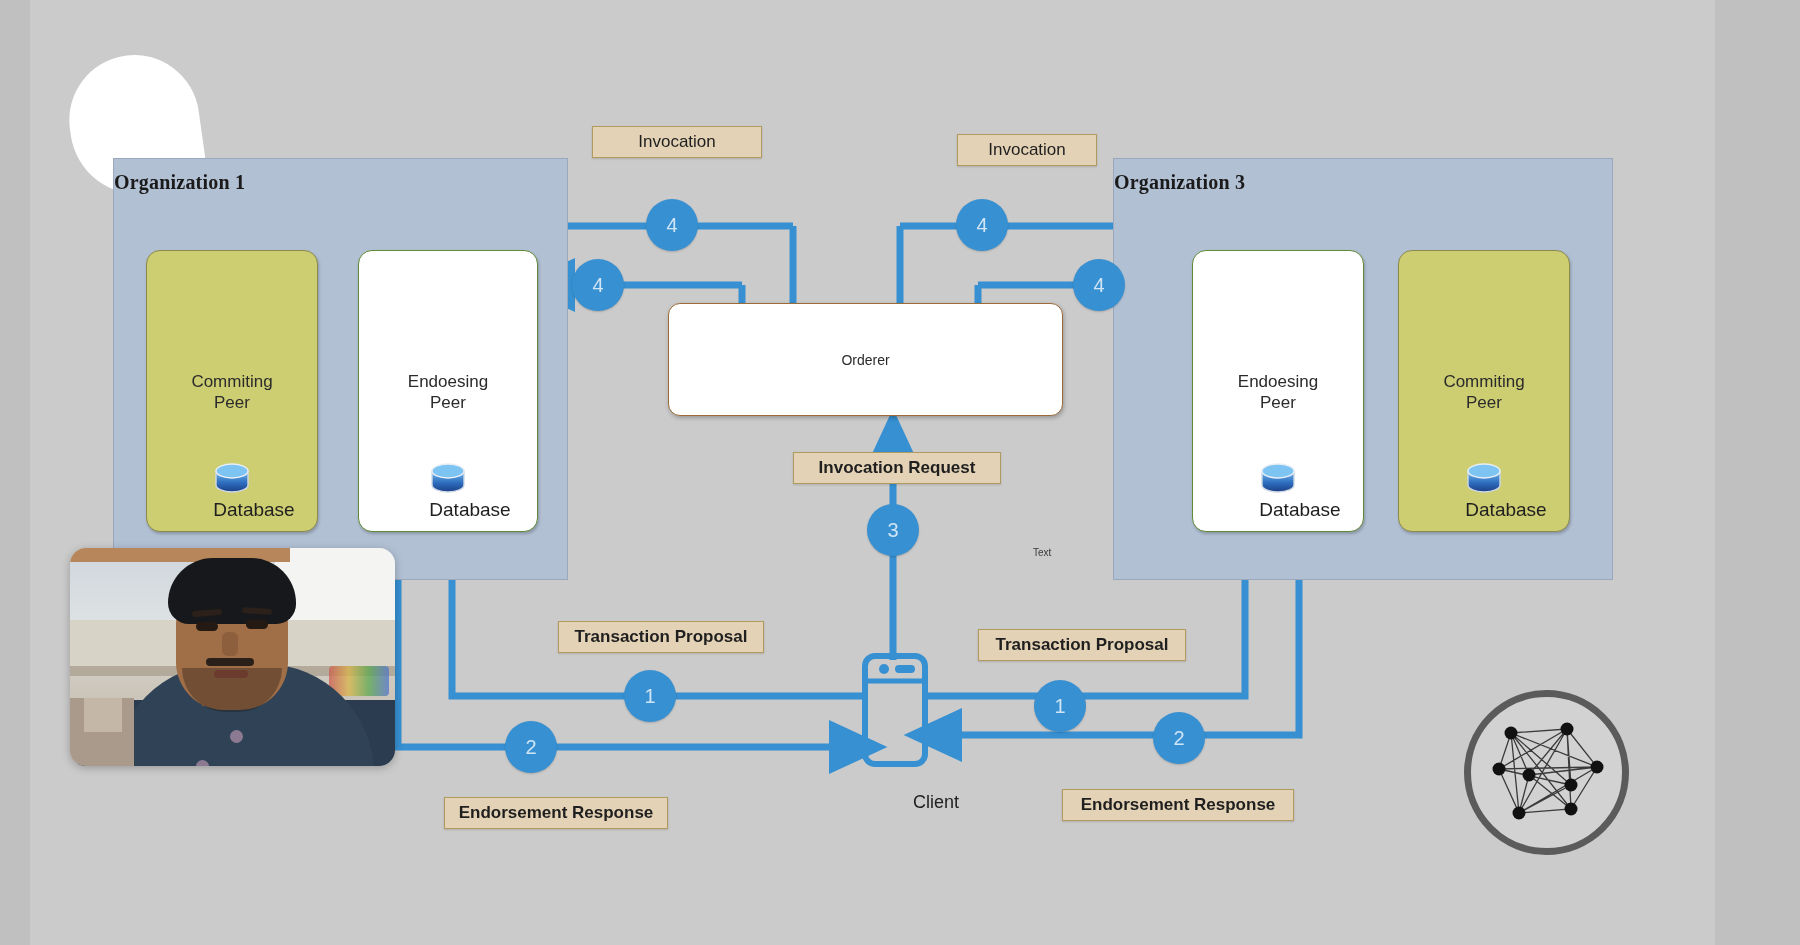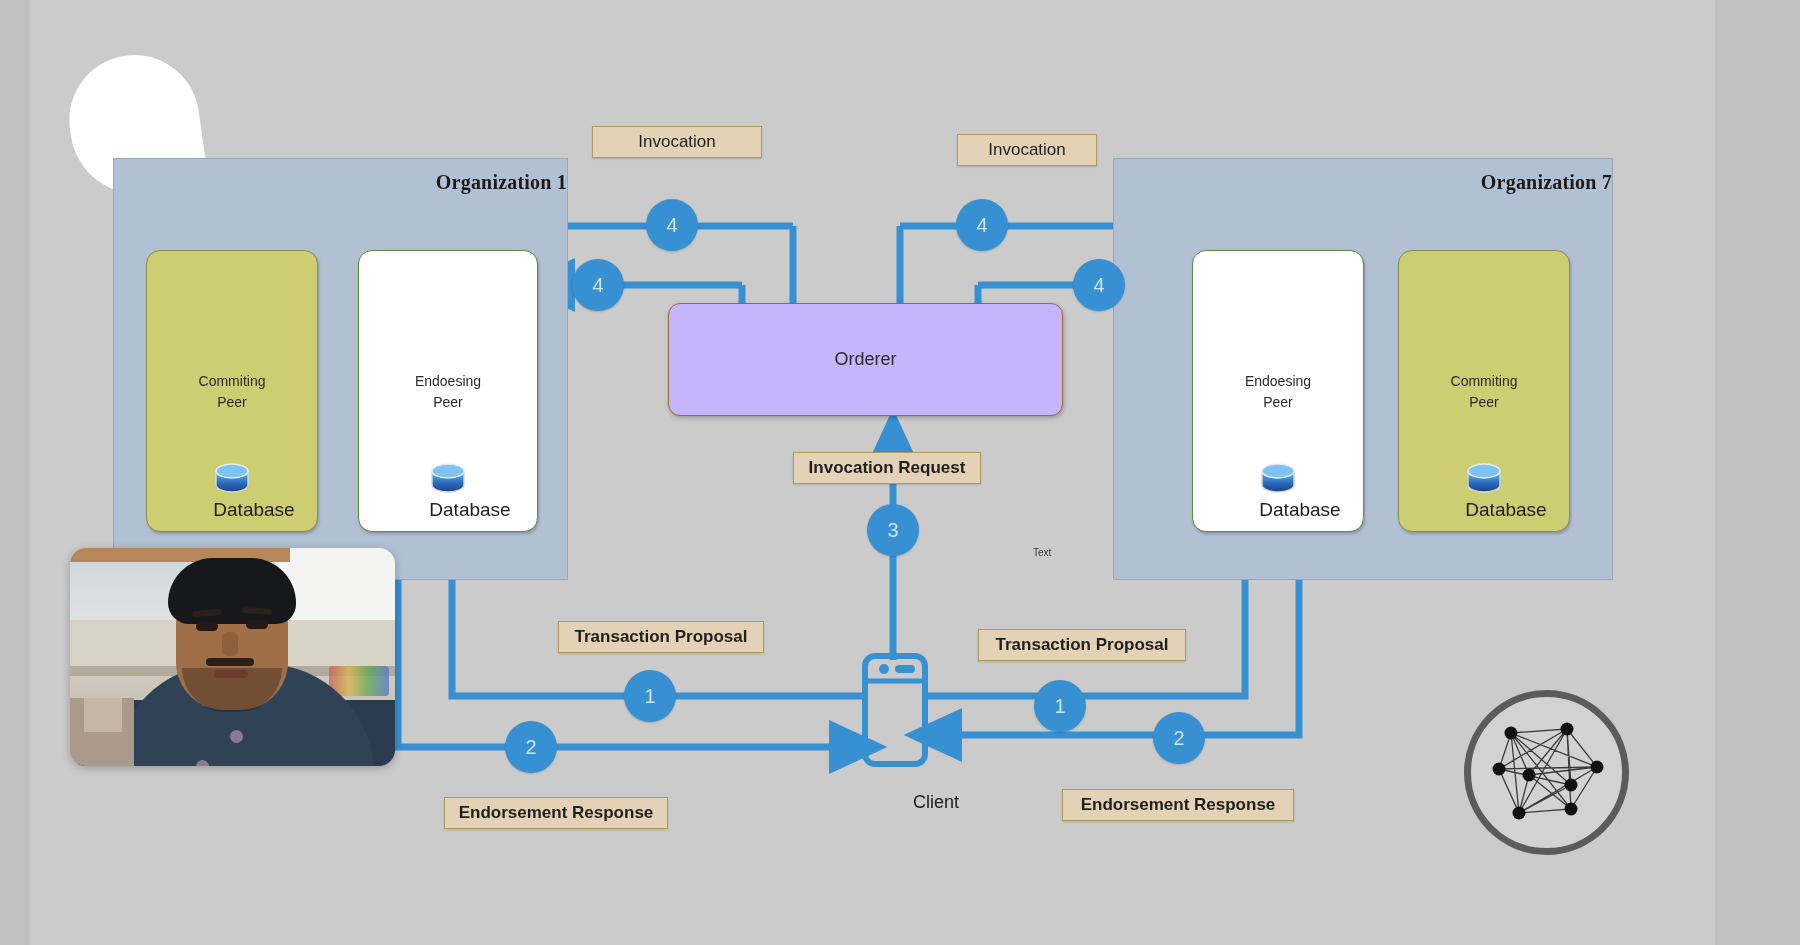--- a/index.html
+++ b/index.html
@@ -27,57 +27,57 @@
 
   
   .org{
     position:absolute;
     background:#b2c0d4;
     border:1px solid #9aa8bd;
     box-sizing:border-box;
   }
   .org-title{
     position:absolute;top:12px;left:0;width:100%;
-    text-align:right;
+    text-align:left;
     font-family:"Liberation Serif", serif;
     font-weight:bold;font-size:20px;color:#1b1b1b;
     letter-spacing:.2px;
   }
 
   
   .peer{
     position:absolute;
     border:1px solid #7a7f55;
     border-radius:14px;
     box-sizing:border-box;
     box-shadow:1px 2px 3px rgba(0,0,0,.22);
   }
   .peer.commit{background:#cdce72;border-color:#8a8a4e;}
   .peer.endorse{background:#ffffff;border-color:#5f8a36;}
   .peer-label{
     position:absolute;left:0;width:100%;top:120px;
-    text-align:center;font-size:14px;color:#2b2b2b;line-height:21px;
+    text-align:center;font-size:17px;color:#2b2b2b;line-height:21px;
   }
   .db-wrap{
     position:absolute;left:0;width:100%;bottom:10px;text-align:center;
   }
   .db-cyl{
     display:block;margin:0 auto 4px auto;
   }
   .db-label{font-size:19px;color:#1f1f1f;margin-left:44px;}
 
   
   .orderer{
     position:absolute;
-    background:#c4b5fd;
+    background:#ffffff;
     border:1px solid #9a6a38;
     border-radius:12px;
     box-shadow:1px 2px 4px rgba(0,0,0,.25);
     display:flex;align-items:center;justify-content:center;
-    font-size:18px;color:#2b2b2b;
+    font-size:14px;color:#2b2b2b;
     box-sizing:border-box;
   }
 
   
   .tag{
     position:absolute;
     background:#e3d2b5;
     border:1px solid #b09a5e;
     box-sizing:border-box;
     display:flex;align-items:center;justify-content:center;
@@ -231,21 +231,21 @@
     <div class="db-wrap">
       <svg class="db-cyl" width="36" height="32" viewBox="0 0 36 32">
         <path d="M2 8 v14 a16 7 0 0 0 32 0 V8 Z" fill="url(#dbg1)" stroke="#cfd8e6" stroke-width="1.4"></path>
         <ellipse cx="18" cy="8" rx="16" ry="7" fill="#7ec4f2" stroke="#e8eef6" stroke-width="1.4"></ellipse>
       </svg>
       <span class="db-label">Database</span>
     </div>
   </div>
 
   <div class="org" style="left:1113px;top:158px;width:500px;height:422px;">
-    <div class="org-title">Organization 7</div>
+    <div class="org-title">Organization 3</div>
   </div>
 
   <div class="peer endorse" style="left:1192px;top:250px;width:172px;height:282px;">
     <div class="peer-label">
       <span>Endoesing</span><br>
       <span>Peer</span>
     </div>
     <div class="db-wrap">
       <svg class="db-cyl" width="36" height="32" viewBox="0 0 36 32">
         <path d="M2 8 v14 a16 7 0 0 0 32 0 V8 Z" fill="url(#dbg1)" stroke="#cfd8e6" stroke-width="1.4"></path>
@@ -266,21 +266,21 @@
         <ellipse cx="18" cy="8" rx="16" ry="7" fill="#7ec4f2" stroke="#e8eef6" stroke-width="1.4"></ellipse>
       </svg>
       <span class="db-label">Database</span>
     </div>
   </div>
 
   <div class="orderer" style="left:668px;top:303px;width:395px;height:113px;">Orderer</div>
 
   <div class="tag" style="left:592px;top:126px;width:170px;">Invocation</div>
   <div class="tag" style="left:957px;top:134px;width:140px;">Invocation</div>
-  <div class="tag bold" style="left:793px;top:452px;width:188px;">Invocation Request</div>
+  <div class="tag bold" style="left:793px;top:452px;width:208px;">Invocation Request</div>
   <div class="tag bold" style="left:558px;top:621px;width:206px;">Transaction Proposal</div>
   <div class="tag bold" style="left:978px;top:629px;width:208px;">Transaction Proposal</div>
   <div class="tag bold" style="left:444px;top:797px;width:224px;">Endorsement Response</div>
   <div class="tag bold" style="left:1062px;top:789px;width:232px;">Endorsement Response</div>
 
   <div class="step" style="left:646px;top:199px;">4</div>
   <div class="step" style="left:572px;top:259px;">4</div>
   <div class="step" style="left:956px;top:199px;">4</div>
   <div class="step" style="left:1073px;top:259px;">4</div>
   <div class="step" style="left:867px;top:504px;">3</div>

